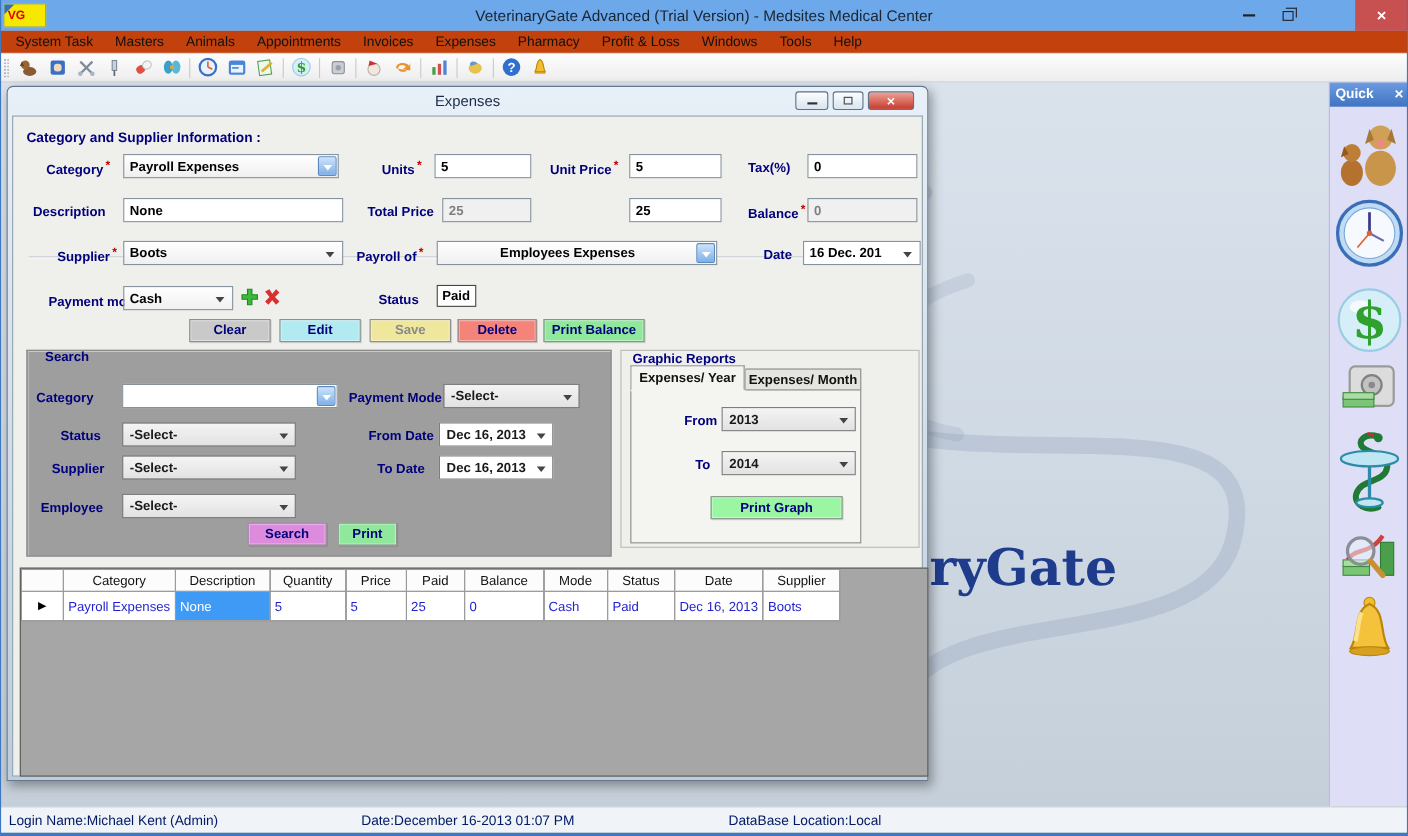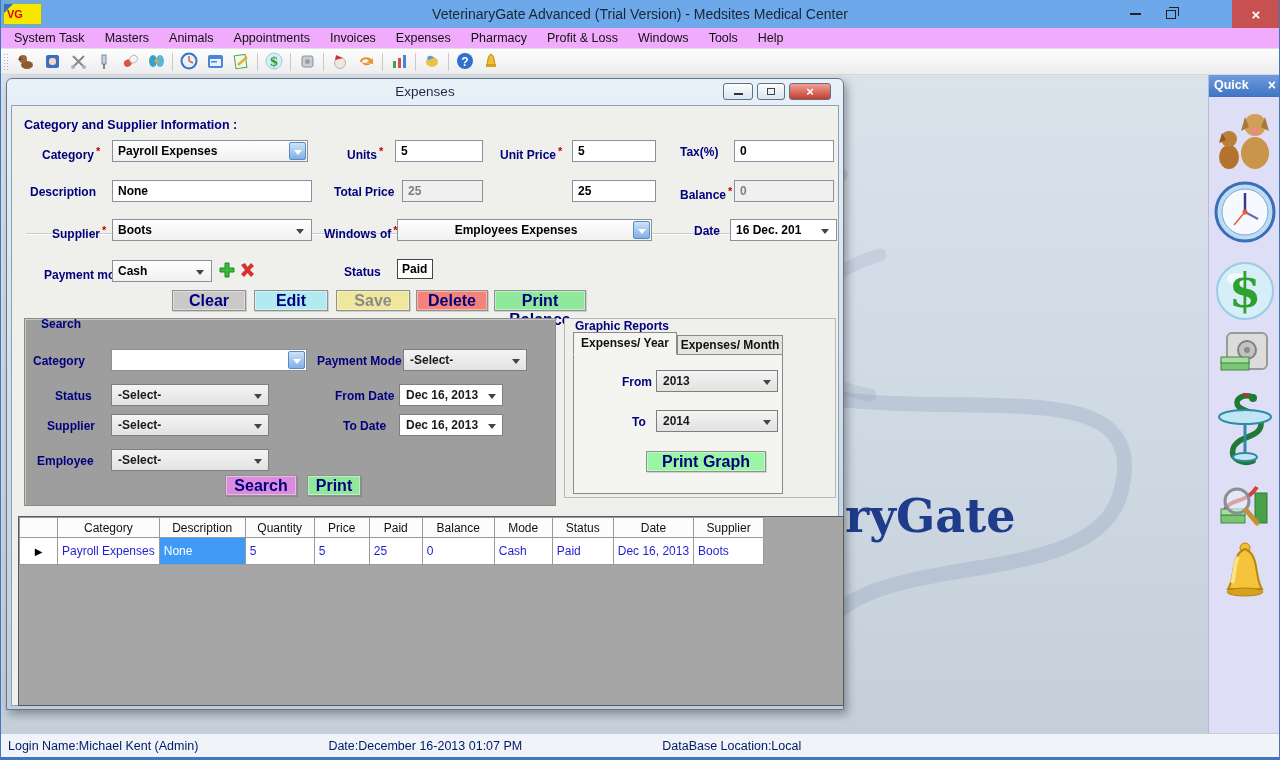--- a/index.html
+++ b/index.html
@@ -14,21 +14,21 @@
   #vg-logo span { position:absolute; left:3px; top:4px; color:#E00000; font-weight:bold; font-size:11px; letter-spacing:0px; }
   #main-title { position:absolute; left:0; right:0; text-align:center; color:#1A2533; font-size:14px; }
   .winctl { position:absolute; top:0; height:28px; display:flex; align-items:center; justify-content:center; }
   #btn-min { right:130px; width:30px; } #btn-min i { display:block; width:11px; height:2px; background:#222; }
   #btn-restore { right:92px; width:34px; }
   #btn-restore i { display:block; width:10px; height:9px; border:1.5px solid #222; position:relative; background:#6CA8EA; }
   #btn-restore i::before { content:""; position:absolute; left:2px; top:-4px; width:9px; height:8px; border:1.5px solid #222; border-bottom:none; border-left:none; }
   #btn-close-main { right:0; width:48px; background:#C75050; color:#fff; font-size:15px; font-weight:bold; }
 
   
-  #menubar { left:0; top:28px; width:1280px; height:21px; background:#f0abfc; border-bottom:1px solid #E0E0E0; display:flex; align-items:center; padding-left:4px; }
+  #menubar { left:0; top:28px; width:1280px; height:21px; background:#c2410c; border-bottom:1px solid #E0E0E0; display:flex; align-items:center; padding-left:4px; }
   .menu-item { padding:2px 10px; font-size:12.5px; color:#111; }
 
   
   #toolbar { left:0; top:49px; width:1280px; height:26px; background:linear-gradient(#FDFDFD,#EDEDED); border-bottom:1px solid #D8D8D8; display:flex; align-items:center; }
   #grip { width:5px; height:18px; margin:0 5px 0 3px; background-image:radial-gradient(#AAB 1px, transparent 1px); background-size:3px 3px; }
   .tool-btn { width:26px; height:22px; display:flex; align-items:center; justify-content:center; }
   .tool-sep { width:1px; height:18px; background:#C9C9C9; margin:0 3px; }
 
   
   #desktop { left:0; top:75px; width:1280px; height:658px; background:linear-gradient(180deg,#DAE2EC 0%, #CFD9E3 55%, #C5CFD9 100%); }
@@ -53,21 +53,21 @@
   .tbx { position:absolute; height:22px; background:#fff; border:1px solid #86939E; font-size:12px; font-weight:bold; color:#000; padding:3px 5px; white-space:nowrap; overflow:hidden; }
   .tbx.dis { background:#F0F0F0; color:#7F7F7F; }
   .cmb { position:absolute; height:22px; background:linear-gradient(#FFFFFF,#F0F0F0); border:1px solid #86939E; font-size:12px; font-weight:bold; color:#000; padding:3px 22px 3px 5px; white-space:nowrap; overflow:hidden; }
   .cmb::after { content:""; position:absolute; right:7px; top:9px; border-left:4px solid transparent; border-right:4px solid transparent; border-top:5px solid #444; }
   .cmb.themed::after { display:none; }
   .dbtn { position:absolute; right:1px; top:1px; bottom:1px; width:17px; background:linear-gradient(#CEE3FA,#7FB0E8); border:1px solid #5A8AC0; border-radius:2px; }
   .dbtn::after { content:""; position:absolute; left:4px; top:7px; border-left:4px solid transparent; border-right:4px solid transparent; border-top:5px solid #fff; }
   .grouplabel { position:absolute; font-size:12.5px; font-weight:bold; color:#00007D; }
   #groupline { position:absolute; left:14px; top:127px; width:800px; height:1px; background:#C8CDD2; box-shadow:0 1px 0 #fff; }
 
-  .btn { position:absolute; height:21px; border:1px solid #909090; box-shadow:inset 0 0 0 1px #ffffff66, 1px 1px 0 #00000022; font-size:16px; font-weight:bold; color:#00007D; text-align:center; line-height:19px; }
+  .btn { position:absolute; height:21px; border:1px solid #909090; box-shadow:inset 0 0 0 1px #ffffff66, 1px 1px 0 #00000022; font-size:12px; font-weight:bold; color:#00007D; text-align:center; line-height:19px; }
   #btn-clear { left:160px; top:184px; width:74px; background:#C9C9C9; }
   #btn-edit { left:242px; top:184px; width:74px; background:#B2EAF2; }
   #btn-save { left:324px; top:184px; width:74px; background:#EFE79C; color:#8A8A8A; }
   #btn-delete { left:404px; top:184px; width:72px; background:#F4837A; }
   #btn-printbal { left:482px; top:184px; width:92px; background:#8FE89C; }
 
   
   #searchgrp { position:absolute; left:12px; top:212px; width:532px; height:188px; background:#9E9E9E; border:1px solid #8A8A8A; box-shadow:inset 1px 1px 0 #c8c8c8; }
   #searchgrp .lbl { color:#00007D; }
   .sel { position:absolute; height:22px; background:linear-gradient(#F4F4F4,#E2E2E2); border:1px solid #7E7E7E; font-size:12px; font-weight:bold; color:#1A1A1A; padding:3px 20px 3px 6px; }
@@ -304,21 +304,21 @@
     <div class="tbx" style="left:100px;top:74px;width:200px;"><span>None</span></div>
     <div class="lbl" style="left:322px;top:79px;"><span>Total Price</span></div>
     <div class="tbx dis" style="left:390px;top:74px;width:81px;"><span>25</span></div>
     <div class="lbl" style="left:526px;top:79px;padding-left:46px;"><span>Paid</span><span class="star">*</span></div>
     <div class="tbx" style="left:560px;top:74px;width:84px;"><span>25</span></div>
     <div class="lbl" style="left:668px;top:79px;"><span>Balance</span><span class="star">*</span></div>
     <div class="tbx dis" style="left:722px;top:74px;width:100px;"><span>0</span></div>
 
     <div class="lbl" style="left:40px;top:118px;"><span>Supplier</span><span class="star">*</span></div>
     <div class="cmb" style="left:100px;top:113px;width:200px;"><span>Boots</span></div>
-    <div class="lbl" style="left:312px;top:118px;"><span>Windows of</span><span class="star">*</span></div>
+    <div class="lbl" style="left:312px;top:118px;"><span>Payroll of</span><span class="star">*</span></div>
     <div class="cmb themed" style="left:385px;top:113px;width:255px;text-align:center;"><span>Employees Expenses</span><span class="dbtn"></span></div>
     <div class="lbl" style="left:682px;top:118px;"><span>Date</span></div>
     <div class="cmb" style="left:718px;top:113px;width:107px;background:#fff;"><span>16 Dec. 201</span></div>
 
     <div class="lbl" style="left:4px;top:159px;margin-left:28px;"><span>Payment mode</span><span class="star">*</span></div>
     <div class="cmb" style="left:100px;top:154px;width:100px;"><span>Cash</span></div>
     <svg class="abs" style="left:206px;top:155px;" width="18" height="18">
         <path d="M7 2 H11 V7 H16 V11 H11 V16 H7 V11 H2 V7 H7 Z" fill="#3CB83C" stroke="#1E8A1E"></path>
       </svg>
     <svg class="abs" style="left:226px;top:155px;" width="18" height="18">

